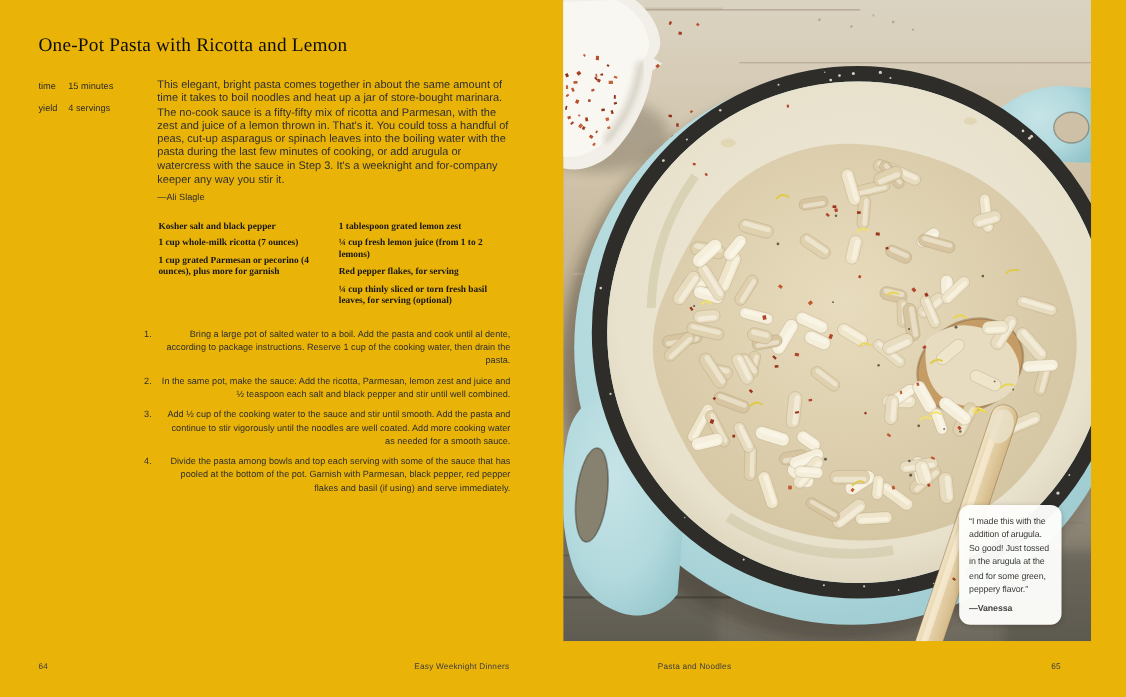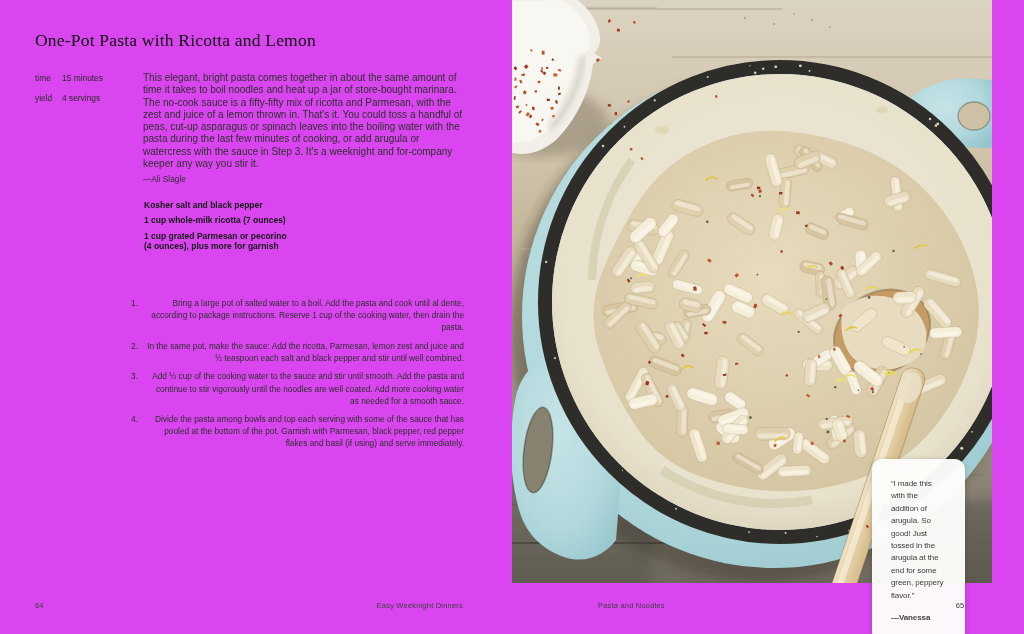--- a/index.html
+++ b/index.html
@@ -1,51 +1,51 @@
 <!DOCTYPE html>
 <html><head>
 <meta charset="utf-8">
 <style>
   html,body{margin:0;padding:0;background:#fff;}
-  .spread{position:relative;width:1024px;height:634px;background:#d946ef;overflow:hidden;
+  .spread{position:relative;width:1024px;height:634px;background:#eab308;overflow:hidden;
           font-family:"Liberation Sans",sans-serif;}
   .abs{position:absolute;}
   
   .recipe-title{position:absolute;left:35px;top:30px;margin:0;
     font-family:"Liberation Serif",serif;font-weight:400;font-size:17.5px;
     letter-spacing:.2px;color:#0d0d0d;}
   .meta{position:absolute;left:35px;top:73px;}
   .meta-row{display:flex;margin-bottom:9.5px;font-size:8.4px;color:#2c2c2c;}
   .meta-label{width:27px;}
   .intro-wrap{position:absolute;left:143px;top:72px;width:320px;}
   .intro{margin:0;font-size:10px;line-height:12.3px;color:#2f2f2f;}
   .attribution{margin:4px 0 0 0;font-size:8.3px;color:#2f2f2f;}
   .ingredients{position:absolute;left:144px;top:200px;display:flex;}
   .ing-col{list-style:none;margin:0;padding:0;width:147px;}
   .ing-col.col2{width:158px;margin-left:17px;}
-  .ing{font-family:Liberation Sans, sans-serif;font-weight:600;font-size:8.5px;
+  .ing{font-family:Liberation Serif, serif;font-weight:600;font-size:8.5px;
     line-height:10.8px;color:#161616;margin-bottom:4.5px;}
   .steps{position:absolute;left:146px;top:297px;width:318px;margin:0;padding:0 0 0 0;
     list-style:none;counter-reset:s;text-align:right;}
   .step{position:relative;counter-increment:s;font-size:8.3px;line-height:12.1px;
     color:#2f2f2f;margin-bottom:6.5px;}
   .step::before{content:counter(s) ".";position:absolute;left:-15px;top:0;color:#2f2f2f;}
   
   .foot{position:absolute;top:601px;font-size:7.5px;color:#3e3e3e;letter-spacing:.2px;text-align:right;}
   .pg-left{left:35px;}
   .run-left{left:263px;width:200px;text-align:right;}
   .run-right{left:563px;margin-left:35px;}
   .pg-right{left:930px;width:60px;text-align:center;}
   
   .photo{position:absolute;left:512px;top:0;width:480px;height:583px;overflow:hidden;}
   .photo svg{display:block;}
   .quote-card{position:absolute;left:872px;top:459px;width:93px;box-sizing:border-box;
     padding:9px 8px 8px 9px;border-radius:10px;background:rgba(253,253,251,.97);
     box-shadow:0 1px 5px rgba(40,35,25,.25);}
-  .quote-card p{margin:10px;font-size:8px;line-height:12.4px;color:#3a3a3a;letter-spacing:-.1px;}
+  .quote-card p{margin:0;font-size:8px;line-height:12.4px;color:#3a3a3a;letter-spacing:-.1px;}
   .quote-card .quote-author{margin-top:5px;font-weight:700;color:#454545;}
 </style>
 </head>
 <body>
 
 <div class="spread">
 
   <section>
     <h1 class="recipe-title">One-Pot Pasta with Ricotta and Lemon</h1>
 
@@ -66,20 +66,27 @@
       <p class="intro">This elegant, bright pasta comes together in about the same amount of time it takes to boil noodles and heat up a jar of store-bought marinara. The no-cook sauce is a fifty-fifty mix of ricotta and Parmesan, with the zest and juice of a lemon thrown in. That's it. You could toss a handful of peas, cut-up asparagus or spinach leaves into the boiling water with the pasta during the last few minutes of cooking, or add arugula or watercress with the sauce in Step 3. It's a weeknight and for-company keeper any way you stir it.</p>
       <p class="attribution">—Ali Slagle</p>
     </div>
 
     <div class="ingredients">
       <ul class="ing-col">
 
       <li class="ing">Kosher salt and black pepper</li>
           <li class="ing">1 cup whole-milk ricotta (7 ounces)</li>
           <li class="ing">1 cup grated Parmesan or pecorino (4 ounces), plus more for garnish</li>
+        </ul>
+      <ul class="ing-col col2">
+
+      <li class="ing">1 tablespoon grated lemon zest</li>
+          <li class="ing">¼ cup fresh lemon juice (from 1 to 2 lemons)</li>
+          <li class="ing">Red pepper flakes, for serving</li>
+          <li class="ing">¼ cup thinly sliced or torn fresh basil leaves, for serving (optional)</li>
         </ul>
     </div>
 
     <ol class="steps">
 
     <li class="step">Bring a large pot of salted water to a boil. Add the pasta and cook until al dente, according to package instructions. Reserve 1 cup of the cooking water, then drain the pasta.</li>
         <li class="step">In the same pot, make the sauce: Add the ricotta, Parmesan, lemon zest and juice and ½ teaspoon each salt and black pepper and stir until well combined.</li>
         <li class="step">Add ½ cup of the cooking water to the sauce and stir until smooth. Add the pasta and continue to stir vigorously until the noodles are well coated. Add more cooking water as needed for a smooth sauce.</li>
         <li class="step">Divide the pasta among bowls and top each serving with some of the sauce that has pooled at the bottom of the pot. Garnish with Parmesan, black pepper, red pepper flakes and basil (if using) and serve immediately.</li>
       </ol>

